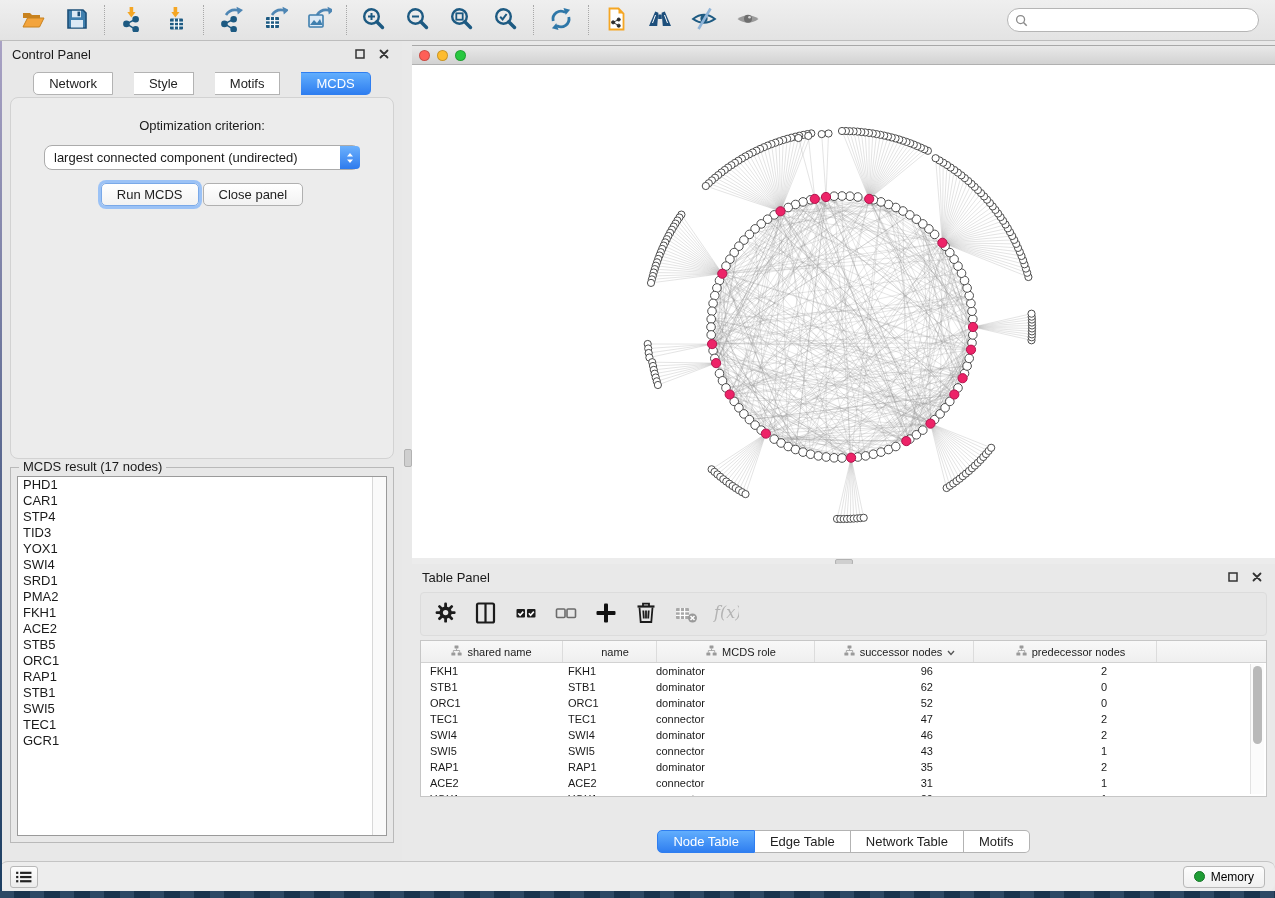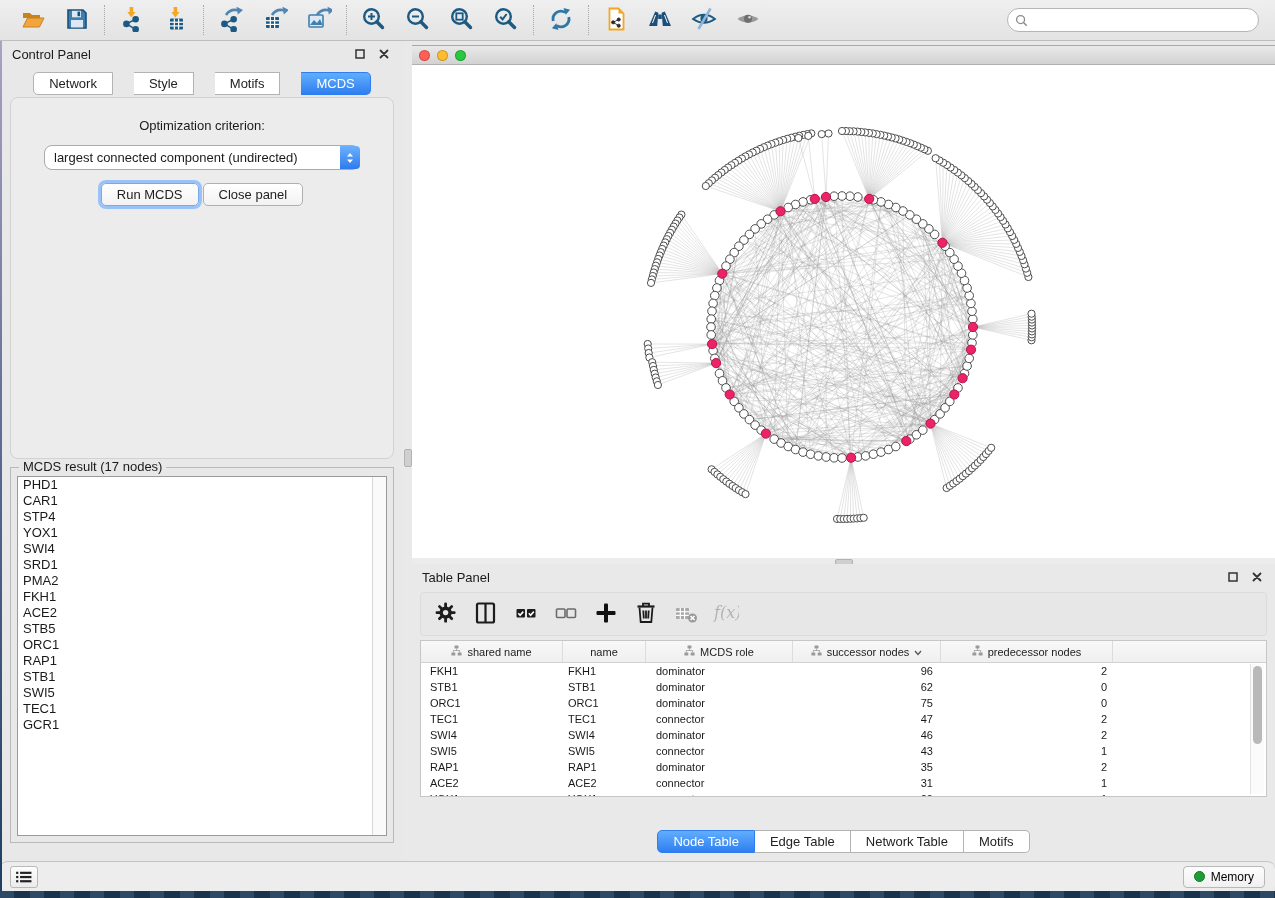--- a/index.html
+++ b/index.html
@@ -66,21 +66,21 @@
   .nw-title{position:absolute;left:0;right:0;text-align:center;font-size:12px;color:#2b2b2b;}
   .nw-canvas{position:absolute;left:0;right:0;top:19px;bottom:0;}
   
   .table-panel{position:absolute;left:412px;top:564px;right:0;bottom:37px;background:#e9e9e9;}
   .tp-toolbar{position:absolute;left:8px;right:8px;top:28px;height:44px;background:#e7e7e7;border:1px solid #dcdcdc;
           border-radius:4px;display:flex;align-items:center;gap:14px;padding:0 12px;box-sizing:border-box;}
   .tp-btn{width:26px;height:26px;border:none;background:transparent;padding:0;cursor:pointer;display:flex;
           align-items:center;justify-content:center;}
   .tp-btn.disabled{cursor:default;}
   .tp-table{position:absolute;left:8px;right:8px;top:76px;bottom:64px;background:#fff;border:1px solid #c6c6c6;overflow:hidden;}
-  .t-header{display:flex;height:21px;background:linear-gradient(#f8f8f8,#efefef);border-bottom:1px solid #d2d2d2;}
+  .t-header{display:flex;height:21px;background:linear-gradient(#f8f8f8,#efefef);border-bottom:1px solid #d2d2d2;gap:11px;}
   .t-hcell{display:flex;align-items:center;justify-content:center;gap:5px;font-size:11px;color:#222;
           border-right:1px solid #dcdcdc;box-sizing:border-box;cursor:pointer;}
   .t-row{display:flex;height:16px;align-items:center;cursor:default;}
   .t-cell{font-size:11px;box-sizing:border-box;white-space:nowrap;overflow:hidden;}
   .c0{width:142px;padding-left:9px;}
   .c1{width:83px;padding-left:5px;}
   .c2{width:147px;padding-left:10px;}
   .c3{width:148px;text-align:right;padding-right:8px;align-items:center;}
   .c4{width:172px;text-align:right;padding-right:6px;}
   .t-hcell.c0,.t-hcell.c1,.t-hcell.c2,.t-hcell.c3,.t-hcell.c4{padding:0;text-align:center;}
@@ -334,20 +334,21 @@
         <button class="mac-btn">Close panel</button>
       </div>
     </div>
     <div class="result-group">
       <span class="result-legend">MCDS result (17 nodes)</span>
       <div class="result-list" id="result-list">
         <div class="result-scroll"></div>
       <div class="result-item">PHD1</div>
           <div class="result-item">CAR1</div>
           <div class="result-item">STP4</div>
+          <div class="result-item">TID3</div>
           <div class="result-item">YOX1</div>
           <div class="result-item">SWI4</div>
           <div class="result-item">SRD1</div>
           <div class="result-item">PMA2</div>
           <div class="result-item">FKH1</div>
           <div class="result-item">ACE2</div>
           <div class="result-item">STB5</div>
           <div class="result-item">ORC1</div>
           <div class="result-item">RAP1</div>
           <div class="result-item">STB1</div>
@@ -1422,21 +1423,21 @@
             <div class="t-cell c0">STB1</div>
             <div class="t-cell c1">STB1</div>
             <div class="t-cell c2">dominator</div>
             <div class="t-cell c3">62</div>
             <div class="t-cell c4">0</div>
           </div>
           <div class="t-row">
             <div class="t-cell c0">ORC1</div>
             <div class="t-cell c1">ORC1</div>
             <div class="t-cell c2">dominator</div>
-            <div class="t-cell c3">75</div>
+            <div class="t-cell c3">52</div>
             <div class="t-cell c4">0</div>
           </div>
           <div class="t-row">
             <div class="t-cell c0">TEC1</div>
             <div class="t-cell c1">TEC1</div>
             <div class="t-cell c2">connector</div>
             <div class="t-cell c3">47</div>
             <div class="t-cell c4">2</div>
           </div>
           <div class="t-row">

